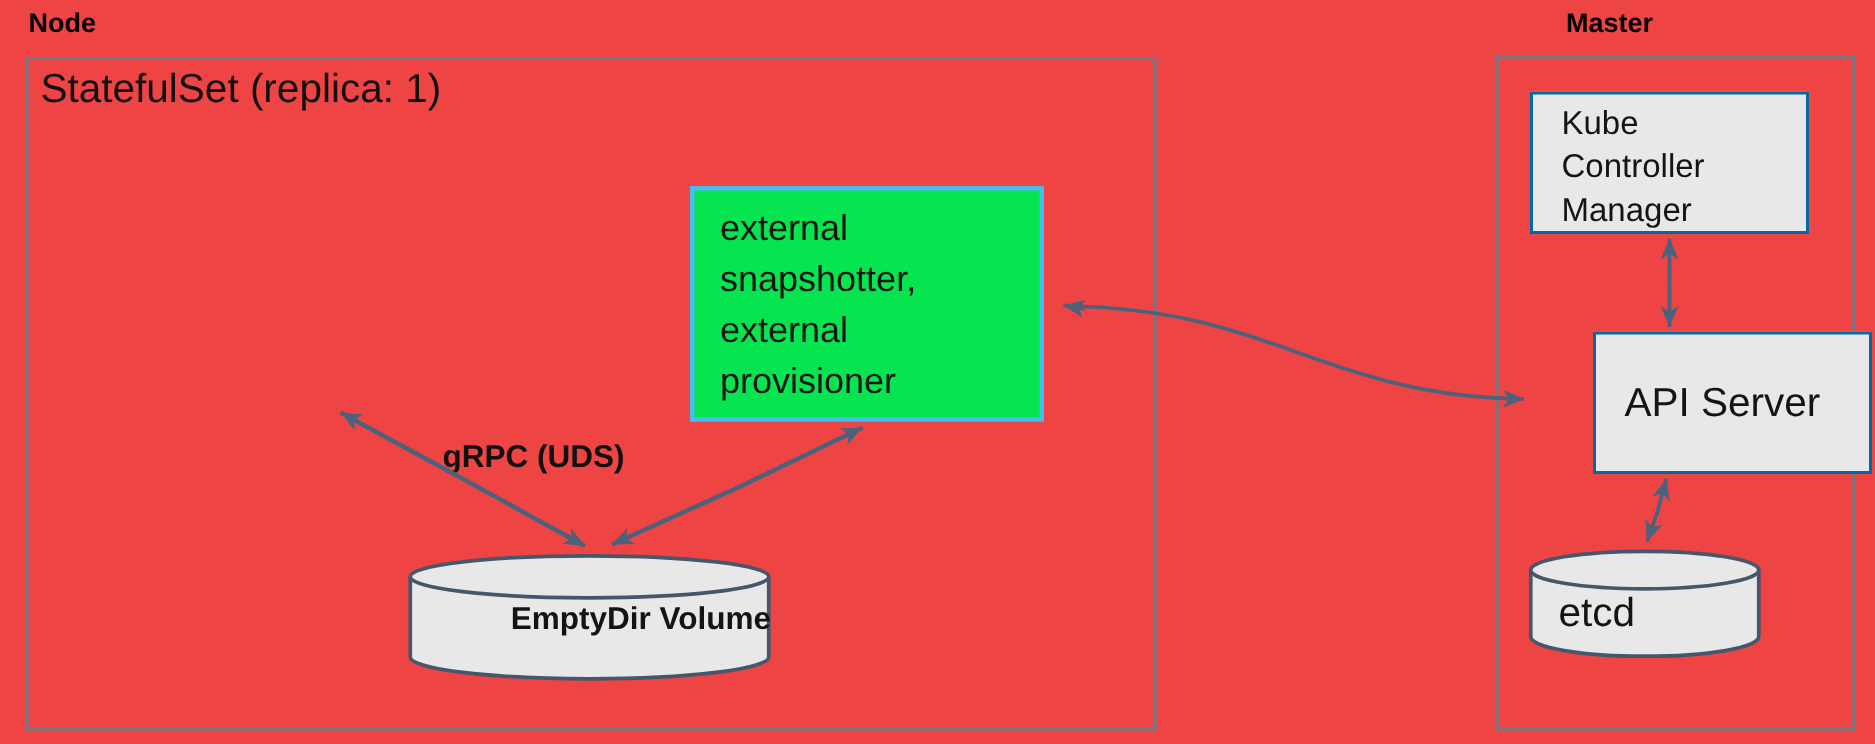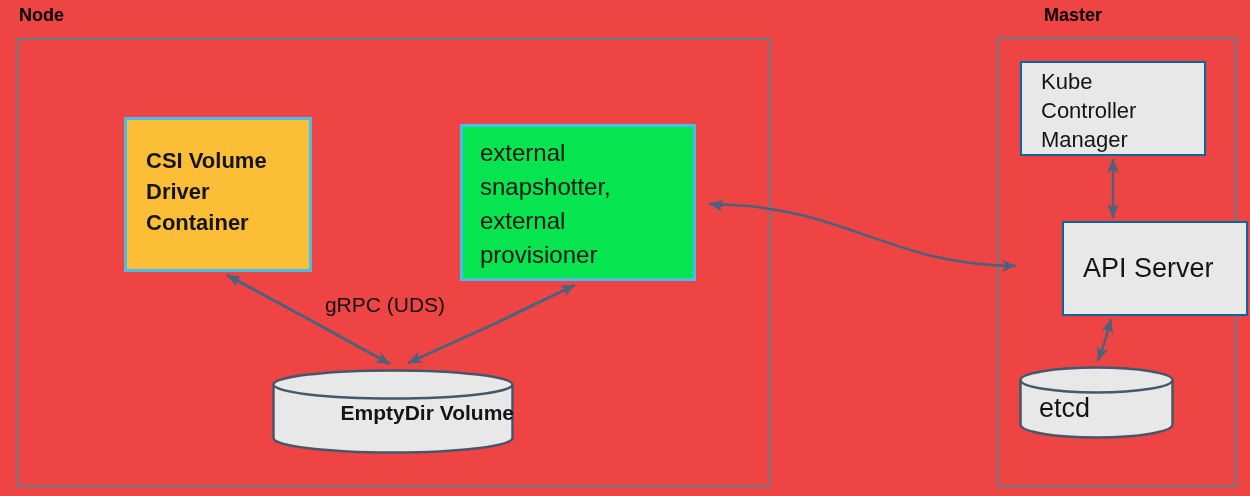--- a/index.html
+++ b/index.html
@@ -20,21 +20,21 @@
   }
   .csi-box {
     background:#fdbe37; padding:25px 8px 0 19px;
     font-size:22px; font-weight:600; line-height:31px;
   }
   .sidecar-box {
     background:#06e550; padding:9px 4px 0 17px;
     font-size:24px; font-weight:400; line-height:34px;
   }
 
-  .grpc-label { font-size:21px; font-weight:400; text-align:center; white-space:nowrap; }
+  .grpc-label { font-size:21px; font-weight:700; white-space:nowrap; }
 
   .gray-box { background:#e8e8e8; border:2px solid #0369a1; color:#141414; }
   .kcm-box  { padding:4px 4px 0 19px; font-size:22px; line-height:29px; white-space:pre-line; }
   .api-box  { display:flex; align-items:center; padding-left:19px; font-size:27px; }
 
   .cyl { }
   .cyl svg { position:absolute; left:0; top:0; }
   .cyl-label { position:absolute; font-weight:700; font-size:21px; width:100%; text-align:right; color:#141414; }
   .etcd-label { position:absolute; font-weight:400; font-size:27px; color:#141414;text-align:right; }
 
@@ -42,24 +42,22 @@
 </style>
 </head>
 <body>
 
 <div class="canvas">
 
   <div class="abs zone-label" style="left:19px; top:5px;">Node</div>
 
   <div class="abs outer-box" style="left:17px; top:38px; width:754px; height:449px;"></div>
 
+  <div class="abs ss-title" style="left:27px; top:44px;">StatefulSet (replica: 1)</div>
 
-  <div class="abs pod-box csi-box" style="left:124px; top:117px; width:188px; height:155px;">CSI Volume
-Driver
-Container</div>
 
   <div class="abs pod-box sidecar-box" style="left:460px; top:124px; width:236px; height:157px;">external
 snapshotter,
 external
 provisioner</div>
 
   <div class="abs grpc-label" style="left:295px; top:293px; width:180px;">gRPC (UDS)</div>
 
   <div class="abs cyl" style="left:272px; top:369px; width:242px; height:86px;">
     <svg width="242" height="86" viewBox="0 0 242 86">

